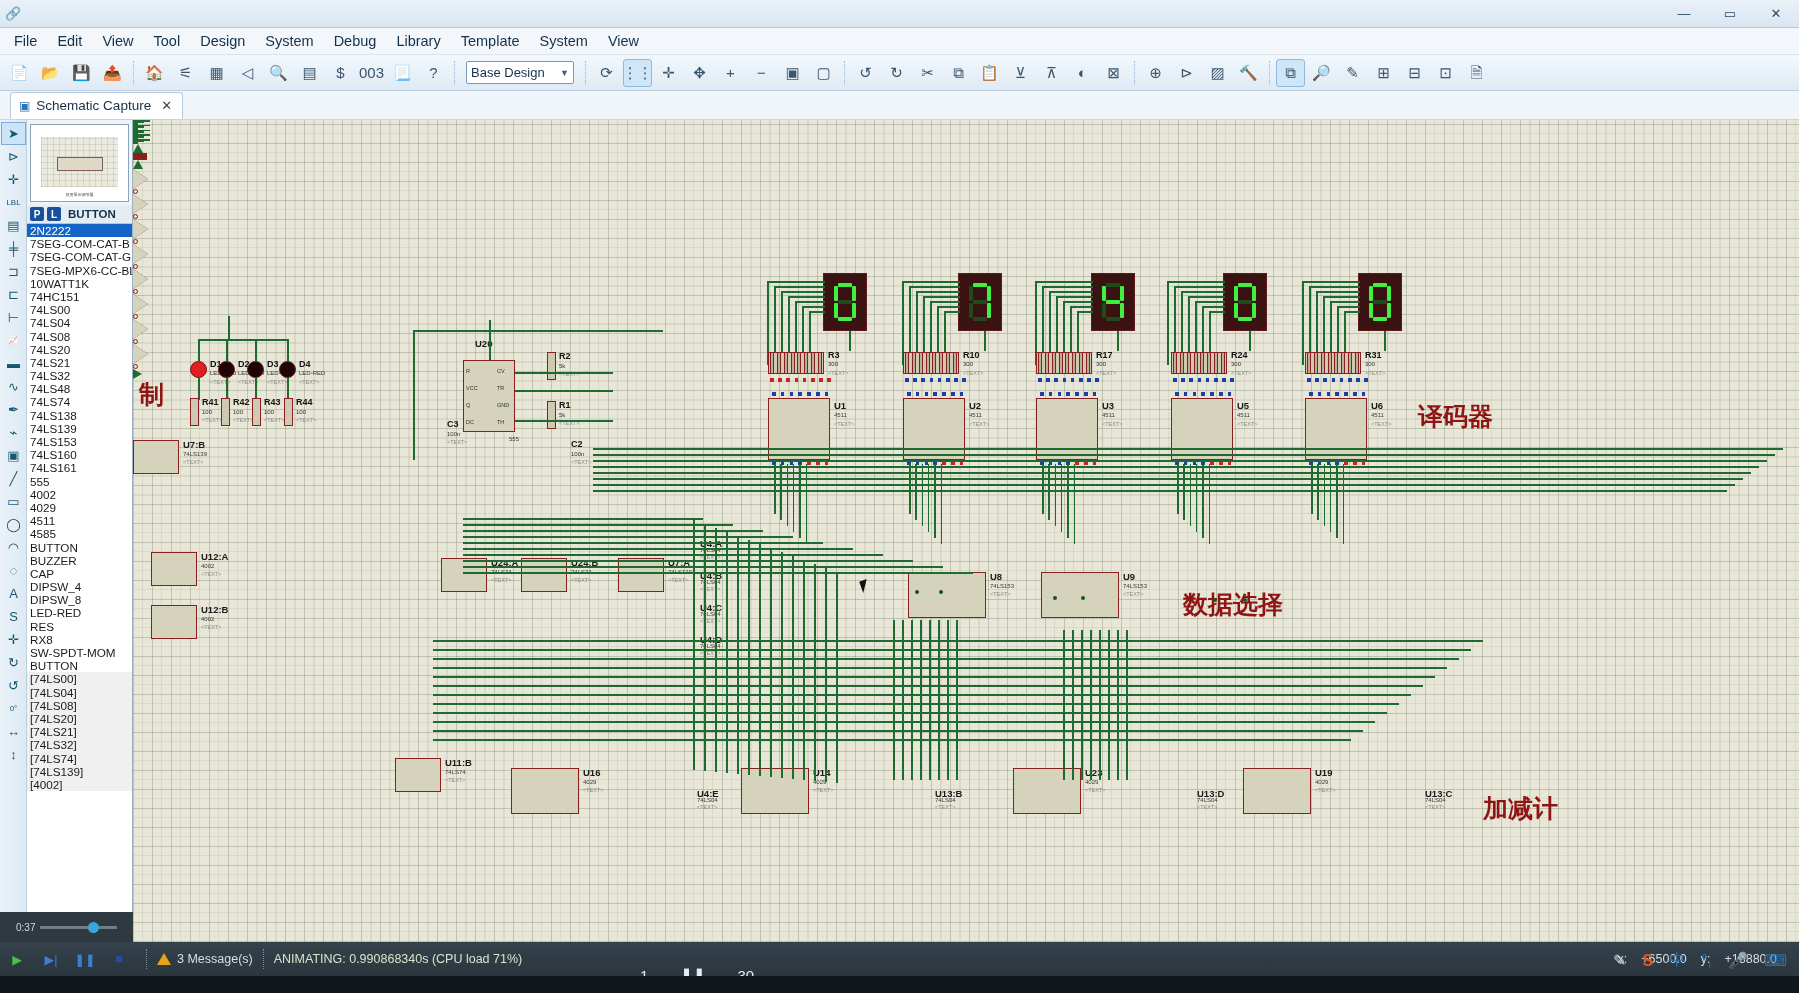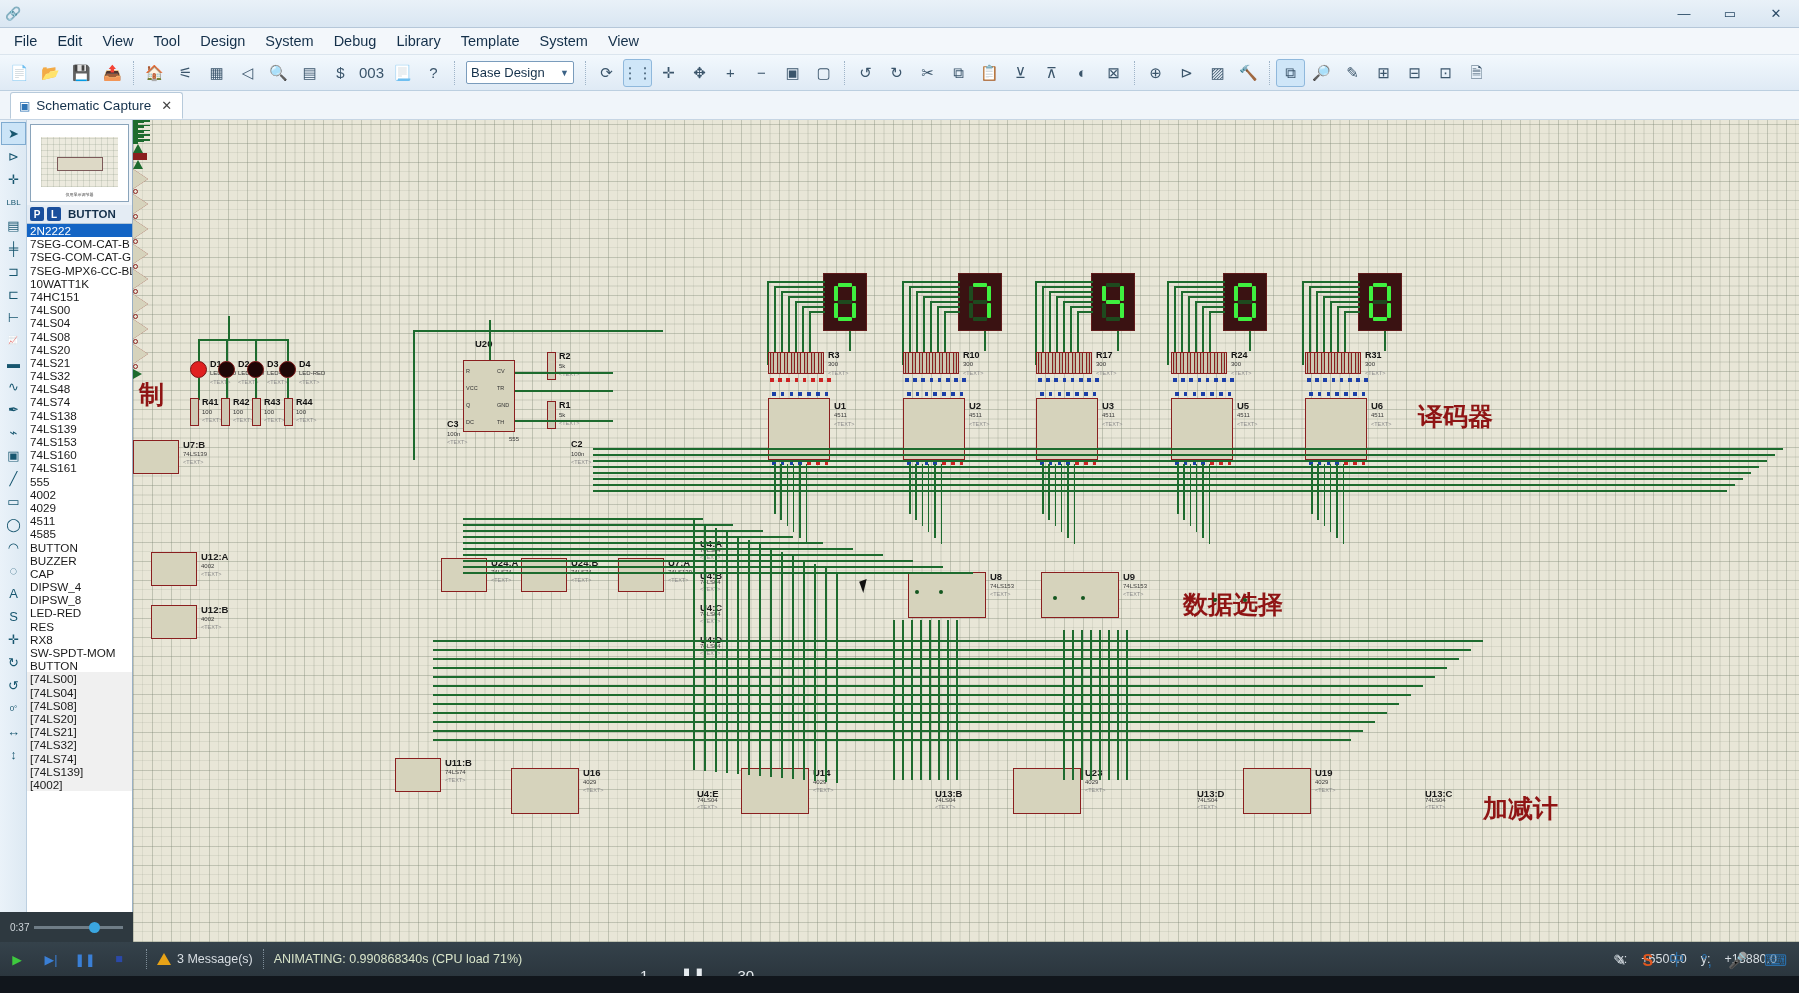--- a/index.html
+++ b/index.html
@@ -216,21 +216,21 @@
     position: absolute; top: 976px; left: 0; width: 1799px; height: 17px;
     background: #11161c;
   }
   .tbar-right { position: absolute; right: 10px; top: -30px;
                 display: flex; align-items: center; gap: 16px; }
   .tr-ico { font-size: 16px; color: #2a6ea8; }
 
   
   .scrub {
     position: absolute; left: 0; top: 912px; width: 133px; height: 30px;
-    background: #2e3940; display: flex; align-items: center; padding: 0 10px; gap: 5px;
+    background: #2e3940; display: flex; align-items: center; padding: 0 16px; gap: 5px;
   }
   .scrub .tm { font-size: 10px; color: #cfd6db; }
   .scrub .track { flex: 1; height: 3px; background: #6f7d87; position: relative; }
   .scrub .knob { position: absolute; left: 62%; top: -4px; width: 11px; height: 11px;
                  background: #3aa6e0; border-radius: 50%; }
   .mediactl {
     position: absolute; left: 640px; top: 966px;
     display: flex; align-items: center; gap: 32px; color: #e6ebef; font-size: 15px;
   }
 </style>

